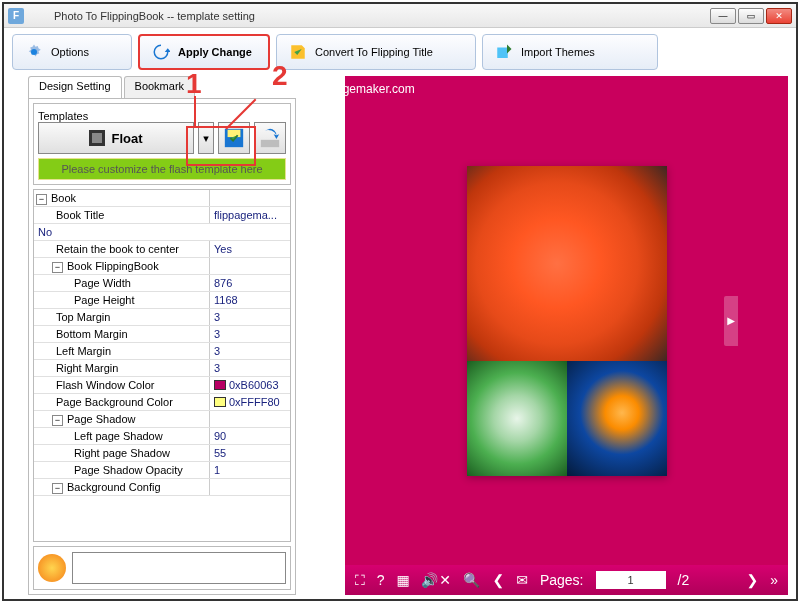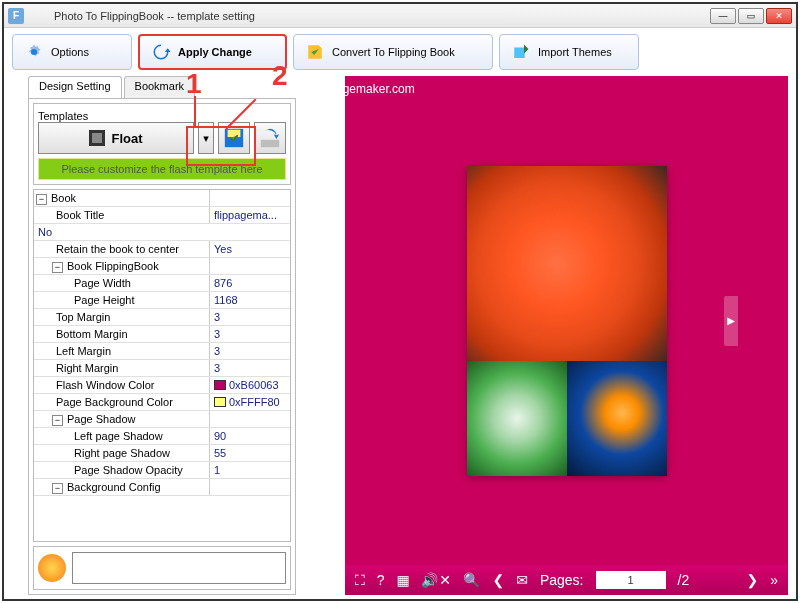--- a/index.html
+++ b/index.html
@@ -81,34 +81,34 @@
   </div>
 
   <div class="toolbar">
     <div class="tbtn" style="width:120px">
       <svg class="ico" viewBox="0 0 24 24">
           <circle cx="12" cy="12" r="4" fill="#2196f3"></circle>
           <path fill="#1565c0" d="M12 2l2 3 3-1 1 3 3 2-3 2 1 3-3 1-2 3-2-3-3 1-1-3-3-2 3-2-1-3 3-1z" opacity="0.4"></path>
         </svg>
       <span>Options</span>
     </div>
-    <div class="tbtn apply" style="width:149px">
+    <div class="tbtn apply" style="width:132px">
       <svg class="ico" viewBox="0 0 24 24">
           <path fill="#1976d2" d="M12 4a8 8 0 108 8h-3l4-5 4 5h-3A10 10 0 1112 2z"></path>
         </svg>
       <span>Apply Change</span>
     </div>
     <div class="tbtn" style="width:200px">
       <svg class="ico" viewBox="0 0 24 24">
           <path fill="#fbc02d" d="M3 3h14l4 4v14H3z"></path>
           <path fill="#43a047" d="M7 12l4 4 6-8"></path>
         </svg>
-      <span>Convert To Flipping Book</span>
-    </div>
-    <div class="tbtn" style="width:140px">
+      <span>Convert To Flipping Title</span>
+    </div>
+    <div class="tbtn" style="width:176px">
       <svg class="ico" viewBox="0 0 24 24">
           <rect x="3" y="6" width="14" height="14" fill="#4fc3f7"></rect>
           <path fill="#2e7d32" d="M16 2l6 6-6 6V2z"></path>
         </svg>
       <span>Import Themes</span>
     </div>
   </div>
 
   <div class="body">
     <div class="left">

